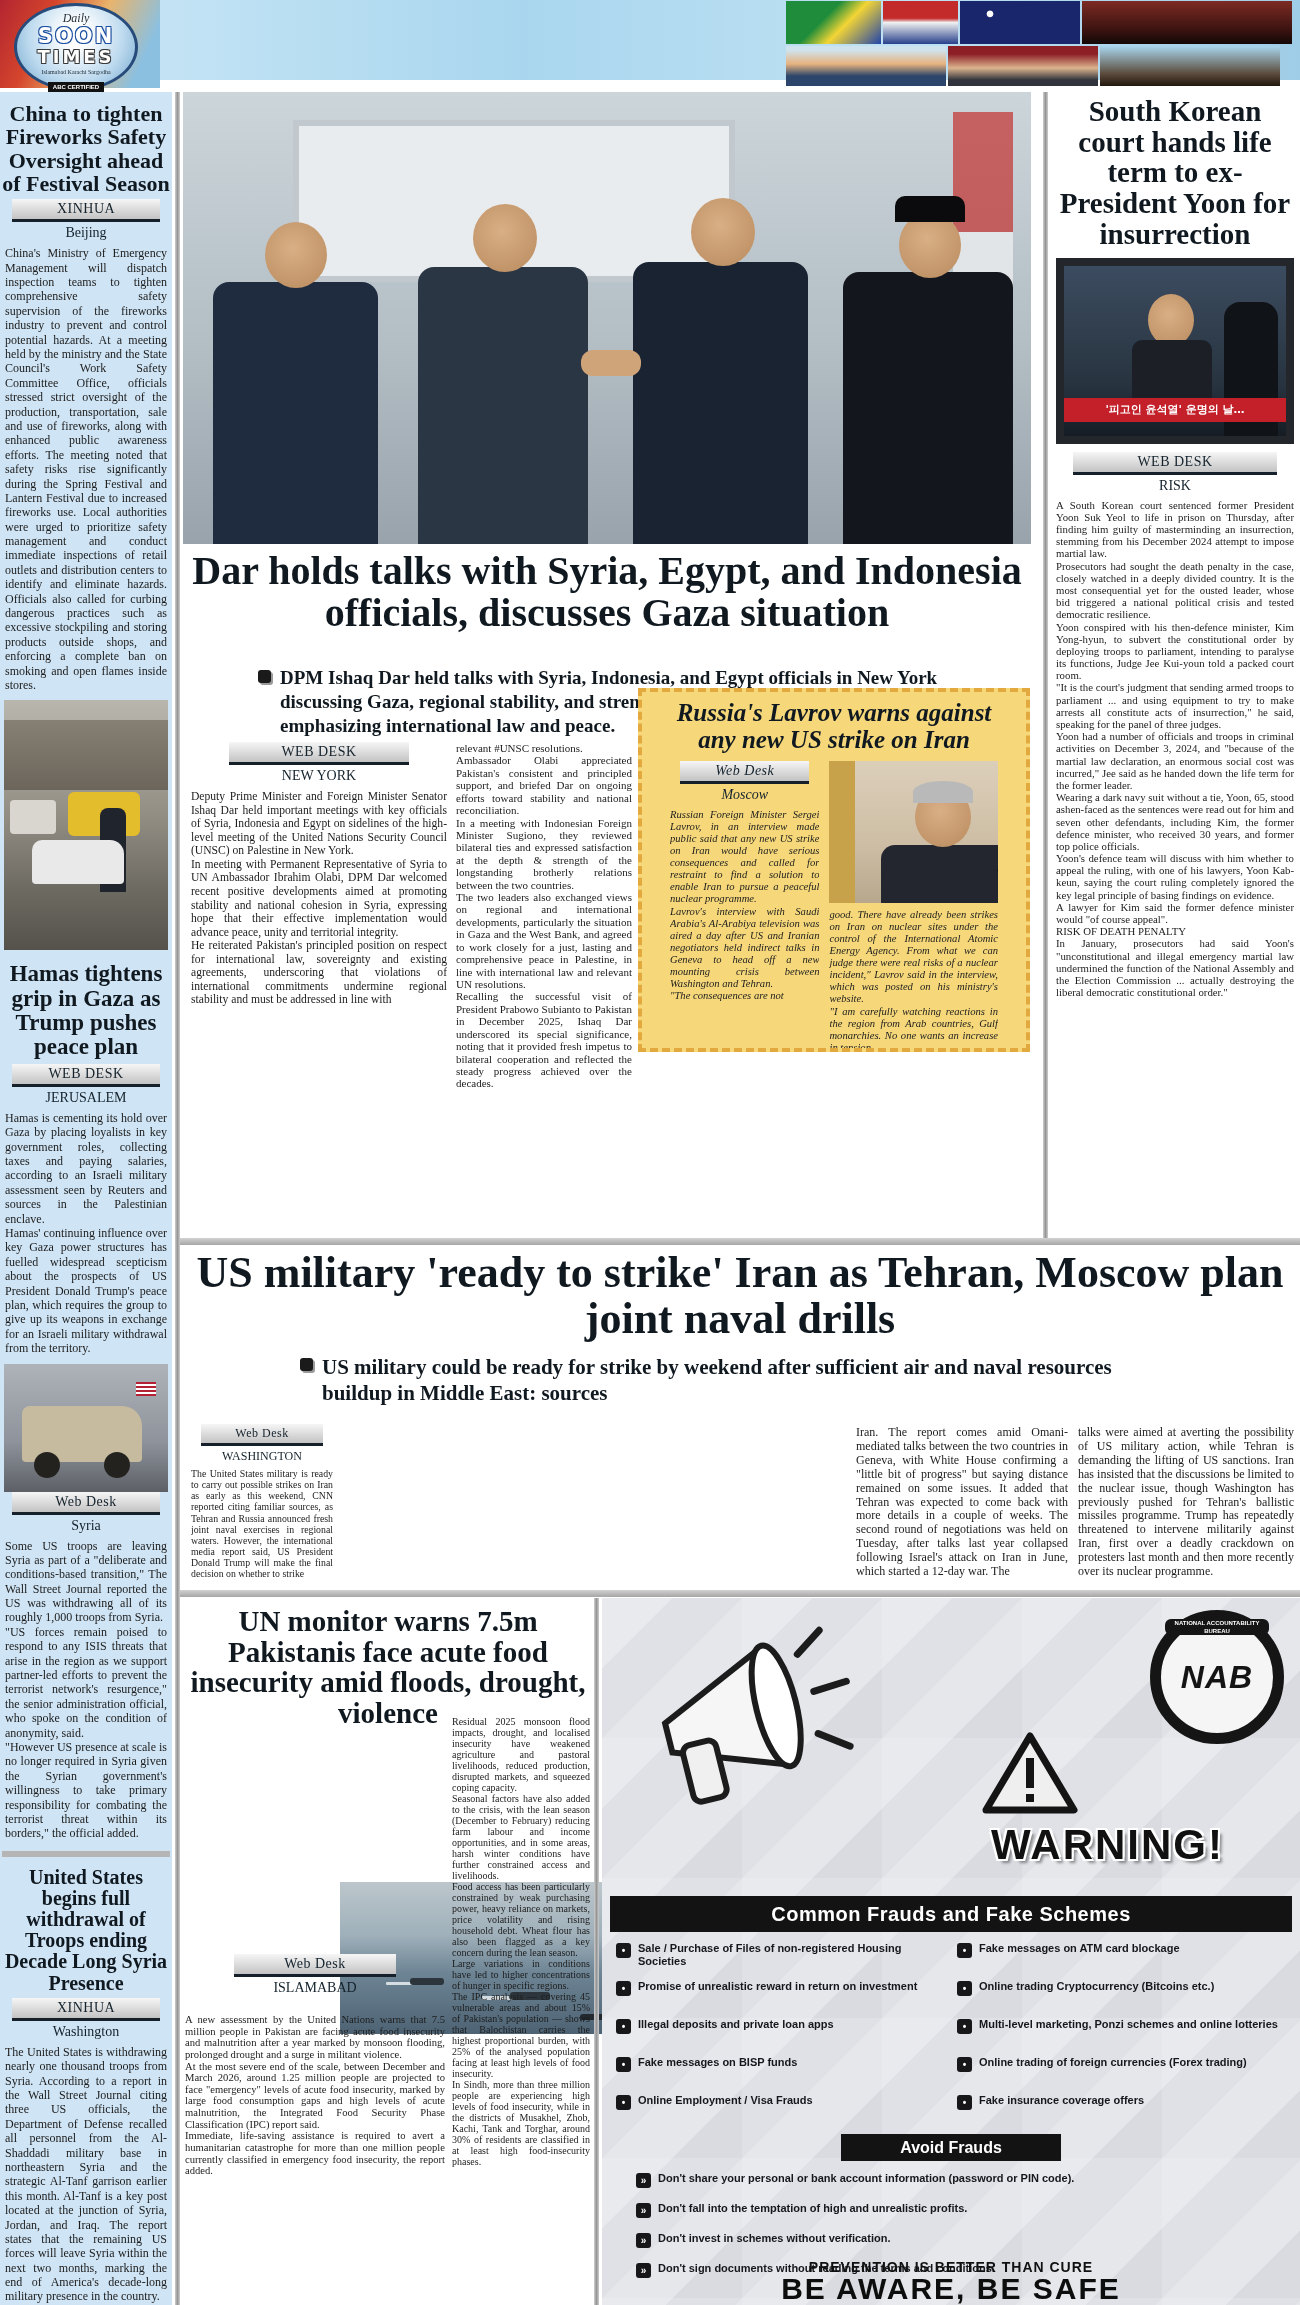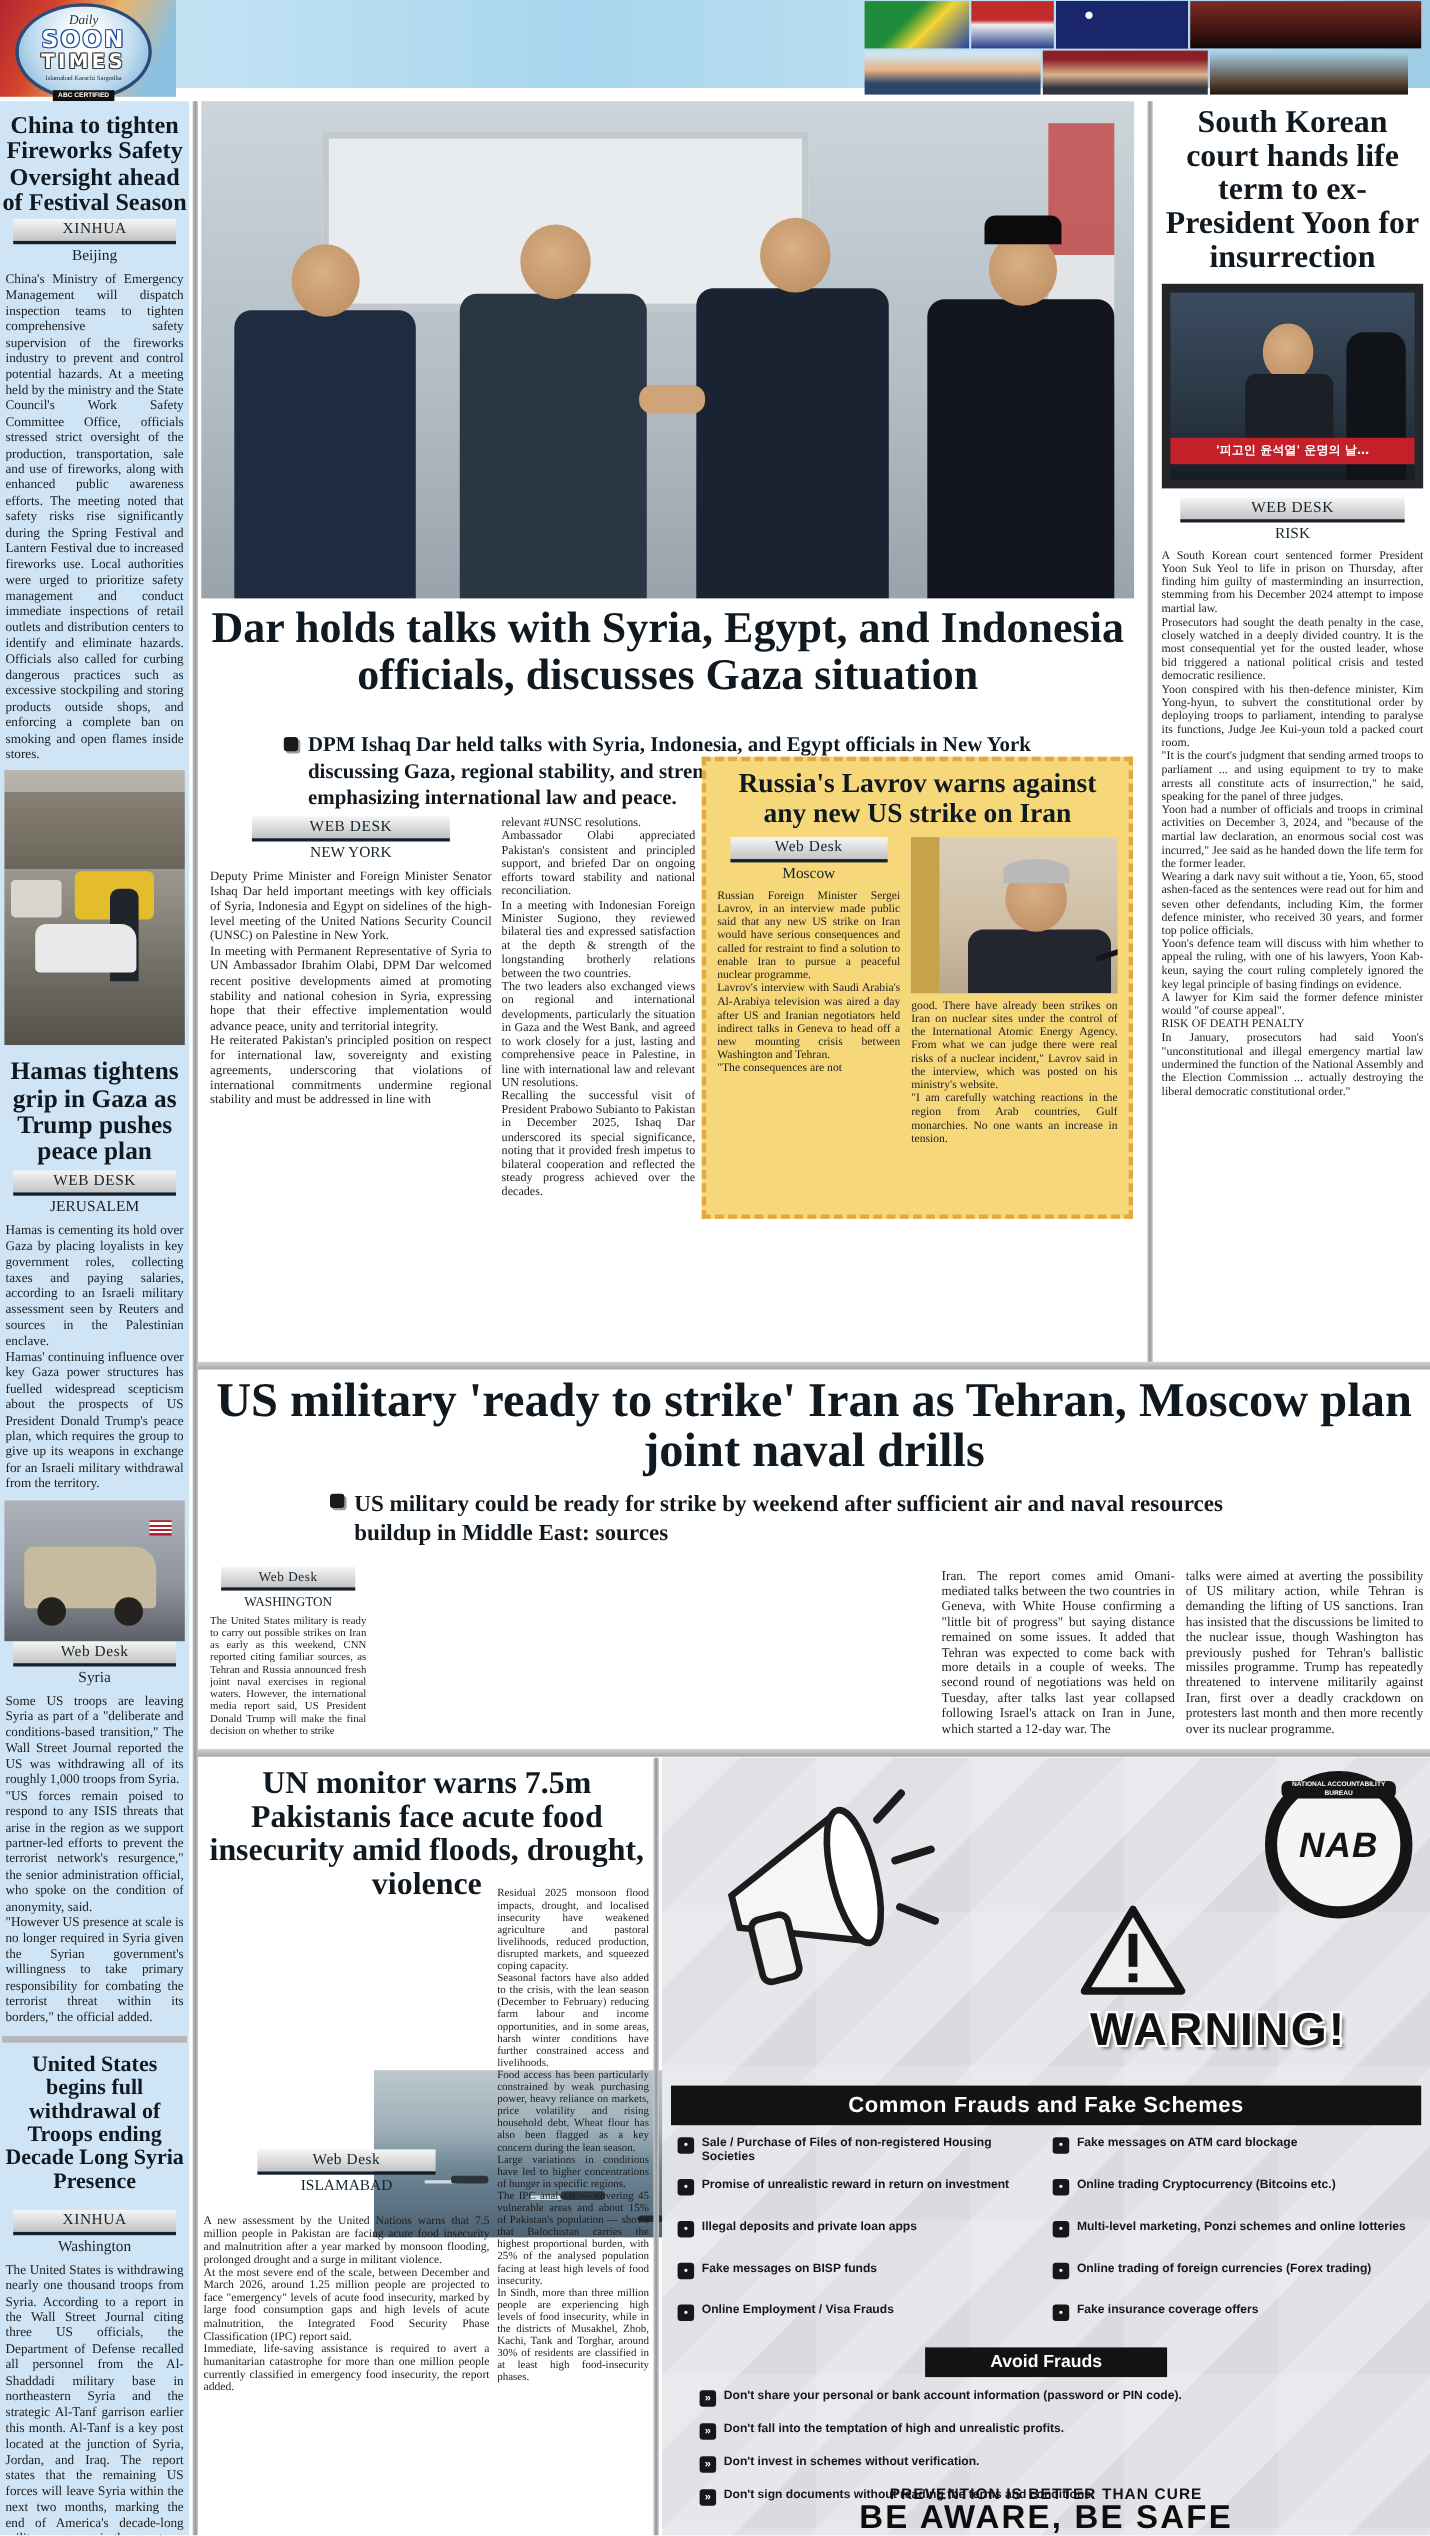--- a/index.html
+++ b/index.html
@@ -81,21 +81,21 @@
   <div class="byl">
     <span class="tag">Web Desk</span>
     <span class="pl">Syria</span>
   </div>
   <div class="bt" style="font-size:12px;line-height:1.2;margin:5px 5px 6px;">Some US troops are leaving Syria as part of a "deliberate and conditions-based transition," The Wall Street Journal reported the US was withdrawing all of its roughly 1,000 troops from Syria.
 "US forces remain poised to respond to any ISIS threats that arise in the region as we support partner-led efforts to prevent the terrorist network's resurgence," the senior administration official, who spoke on the condition of anonymity, said.
 "However US presence at scale is no longer required in Syria given the Syrian government's willingness to take primary responsibility for combating the terrorist threat within its borders," the official added.</div>
 
   <div class="lc-div"></div>
 
-  <div class="hl" style="font-size:20px;margin:4px 3px 15px;">United States begins full withdrawal of Troops ending Decade Long Syria Presence</div>
+  <div class="hl" style="font-size:20px;margin:4px 3px 4px;">United States begins full withdrawal of Troops ending Decade Long Syria Presence</div>
   <div class="byl">
     <span class="tag">XINHUA</span>
     <span class="pl">Washington</span>
   </div>
   <div class="bt" style="font-size:12px;line-height:1.2;margin:5px 5px 6px;">The United States is withdrawing nearly one thousand troops from Syria. According to a report in the Wall Street Journal citing three US officials, the Department of Defense recalled all personnel from the Al-Shaddadi military base in northeastern Syria and the strategic Al-Tanf garrison earlier this month. Al-Tanf is a key post located at the junction of Syria, Jordan, and Iraq. The report states that the remaining US forces will leave Syria within the next two months, marking the end of America's decade-long military presence in the country.</div>
 
 </div>
 
 <div class="vrule" style="left:175px;top:92px;height:2213px;"></div>
 
@@ -129,21 +129,21 @@
   <div class="bt" style="font-size:11.6px;line-height:1.17;margin-top:6px;height:430px;">Deputy Prime Minister and Foreign Minister Senator Ishaq Dar held important meetings with key officials of Syria, Indonesia and Egypt on sidelines of the high-level meeting of the United Nations Security Council (UNSC) on Palestine in New York.
 In meeting with Permanent Representative of Syria to UN Ambassador Ibrahim Olabi, DPM Dar welcomed recent positive developments aimed at promoting stability and national cohesion in Syria, expressing hope that their effective implementation would advance peace, unity and territorial integrity.
 He reiterated Pakistan's principled position on respect for international law, sovereignty and existing agreements, underscoring that violations of international commitments undermine regional stability and must be addressed in line with</div>
 </div>
 <div class="bt abs" style="left:456px;top:742px;width:176px;height:494px;font-size:11px;line-height:1.13;">relevant #UNSC resolutions.
 Ambassador Olabi appreciated Pakistan's consistent and principled support, and briefed Dar on ongoing efforts toward stability and national reconciliation.
 In a meeting with Indonesian Foreign Minister Sugiono, they reviewed bilateral ties and expressed satisfaction at the depth &amp; strength of the longstanding brotherly relations between the two countries.
 The two leaders also exchanged views on regional and international developments, particularly the situation in Gaza and the West Bank, and agreed to work closely for a just, lasting and comprehensive peace in Palestine, in line with international law and relevant UN resolutions.
 Recalling the successful visit of President Prabowo Subianto to Pakistan in December 2025, Ishaq Dar underscored its special significance, noting that it provided fresh impetus to bilateral cooperation and reflected the steady progress achieved over the decades.</div>
 
-<div class="abs" style="left:638px;top:688px;width:392px;height:420px;background:#f6d87b;border:4px dashed #e2a93e;box-sizing:border-box;padding:6px 10px;overflow:hidden;">
+<div class="abs" style="left:638px;top:688px;width:392px;height:364px;background:#f6d87b;border:4px dashed #e2a93e;box-sizing:border-box;padding:6px 28px;overflow:hidden;font-style:italic;">
   <div class="hl" style="font-size:25px;margin:2px 6px 8px;">Russia's Lavrov warns against any new US strike on Iran</div>
   <div style="display:flex;gap:10px;">
     <div style="width:47%;">
       <div class="byl">
         <span class="tag">Web Desk</span>
         <span class="pl">Moscow</span>
       </div>
       <div class="bt" style="font-size:10.6px;line-height:1.14;margin-top:6px;height:248px;">Russian Foreign Minister Sergei Lavrov, in an interview made public said that any new US strike on Iran would have serious consequences and called for restraint to find a solution to enable Iran to pursue a peaceful nuclear programme.
 Lavrov's interview with Saudi Arabia's Al-Arabiya television was aired a day after US and Iranian negotiators held indirect talks in Geneva to head off a new mounting crisis between Washington and Tehran.
 "The consequences are not</div>

